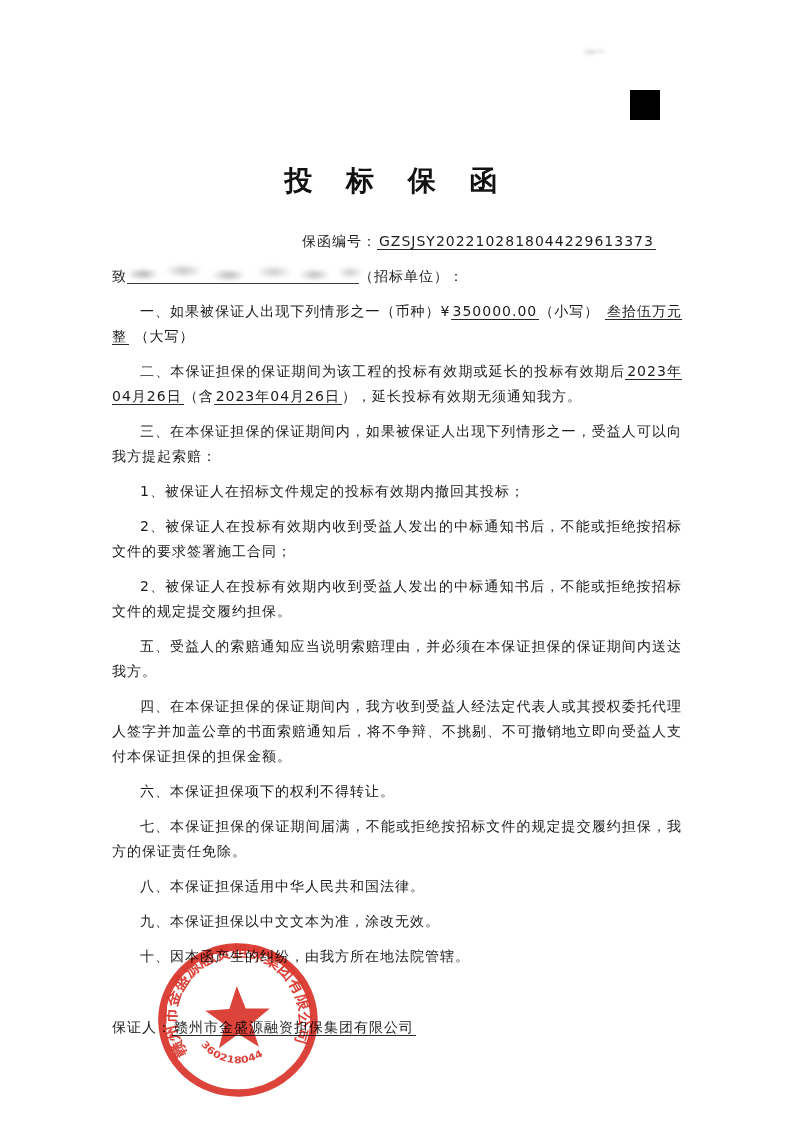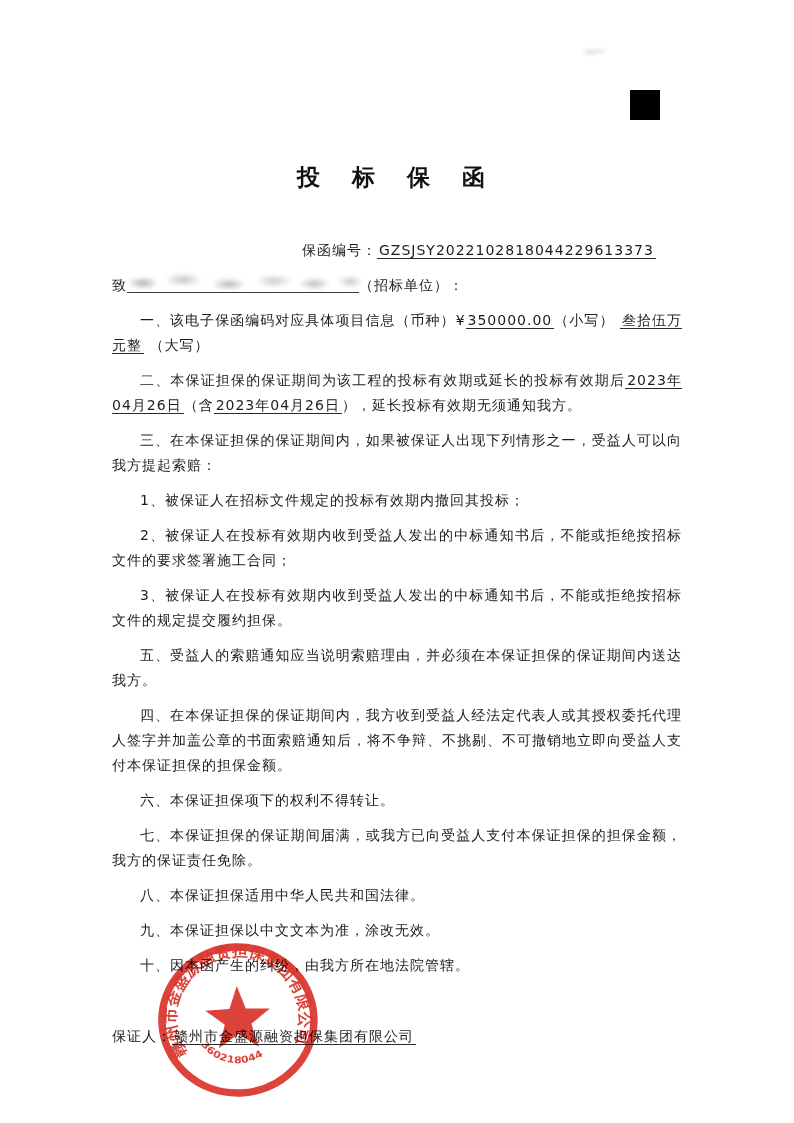--- a/index.html
+++ b/index.html
@@ -20,22 +20,22 @@
                radial-gradient(ellipse 10px 5px at 70% 45%, rgba(140,140,140,.22), transparent 70%);
     filter:blur(1.5px);
   }
 
   
   .doc {
     position:absolute; left:112px; right:112px; top:162px;
     font-size:14px; letter-spacing:1px;
   }
   .doc-title {
-    font-size:23px; font-weight:bold; text-align:center;
-    letter-spacing:12px; margin:0 0 46px 0; color:#111;
+    font-size:28px; font-weight:bold; text-align:center;
+    letter-spacing:12px; margin:0 0 30px 0; color:#111;
   }
   .ref-line { margin:8px 0 2px 190px; line-height:22px; white-space:nowrap; }
   .lines p { margin:0; }
   p.line { margin:10px 0; line-height:25px; text-align:justify; }
   p.indent { text-indent:2em; }
   p.nogap { margin-top:12px; }
   .u { border-bottom:1px solid #2a2a2a; padding:0 2px; }
 
   
   .redact {
@@ -75,30 +75,30 @@
 
   <div class="doc">
     <h1 class="doc-title">投 标 保 函</h1>
 
     <div class="ref-line">
       <span>保函编号：</span><span class="u">GZSJSY2022102818044229613373</span>
     </div>
 
     <div class="lines">
         <p class="line nogap"><span>致</span><span class="redact" style="width: 232px;"></span><span>（招标单位）：</span></p>
-        <p class="line indent"><span>一、该电子保函编码对应具体项目信息（币种）¥</span><span class="u">350000.00</span><span>（小写） </span><span class="u">叁拾伍万元整</span><span> （大写）</span></p>
+        <p class="line indent"><span>一、如果被保证人出现下列情形之一（币种）¥</span><span class="u">350000.00</span><span>（小写） </span><span class="u">叁拾伍万元整</span><span> （大写）</span></p>
         <p class="line indent"><span>二、本保证担保的保证期间为该工程的投标有效期或延长的投标有效期后</span><span class="u">2023年04月26日</span><span>（含</span><span class="u">2023年04月26日</span><span>），延长投标有效期无须通知我方。</span></p>
         <p class="line indent"><span>三、在本保证担保的保证期间内，如果被保证人出现下列情形之一，受益人可以向我方提起索赔：</span></p>
         <p class="line indent"><span>1、被保证人在招标文件规定的投标有效期内撤回其投标；</span></p>
         <p class="line indent"><span>2、被保证人在投标有效期内收到受益人发出的中标通知书后，不能或拒绝按招标文件的要求签署施工合同；</span></p>
-        <p class="line indent"><span>3、被保证人在投标有效期内收到受益人发出的中标通知书后，不能或拒绝按招标文件的规定提交履约担保。</span></p>
+        <p class="line indent"><span>2、被保证人在投标有效期内收到受益人发出的中标通知书后，不能或拒绝按招标文件的规定提交履约担保。</span></p>
         <p class="line indent"><span>五、受益人的索赔通知应当说明索赔理由，并必须在本保证担保的保证期间内送达我方。</span></p>
         <p class="line indent"><span>四、在本保证担保的保证期间内，我方收到受益人经法定代表人或其授权委托代理人签字并加盖公章的书面索赔通知后，将不争辩、不挑剔、不可撤销地立即向受益人支付本保证担保的担保金额。</span></p>
         <p class="line indent"><span>六、本保证担保项下的权利不得转让。</span></p>
-        <p class="line indent"><span>七、本保证担保的保证期间届满，或我方已向受益人支付本保证担保的担保金额，我方的保证责任免除。</span></p>
+        <p class="line indent"><span>七、本保证担保的保证期间届满，不能或拒绝按招标文件的规定提交履约担保，我方的保证责任免除。</span></p>
         <p class="line indent"><span>八、本保证担保适用中华人民共和国法律。</span></p>
         <p class="line indent"><span>九、本保证担保以中文文本为准，涂改无效。</span></p>
         <p class="line indent"><span>十、因本函产生的纠纷，由我方所在地法院管辖。</span></p>
       </div>
 
     <div class="footer lines">
         <p class="line"><span>保证人：</span><span class="u">赣州市金盛源融资担保集团有限公司</span></p>
       </div>
   </div>
 

